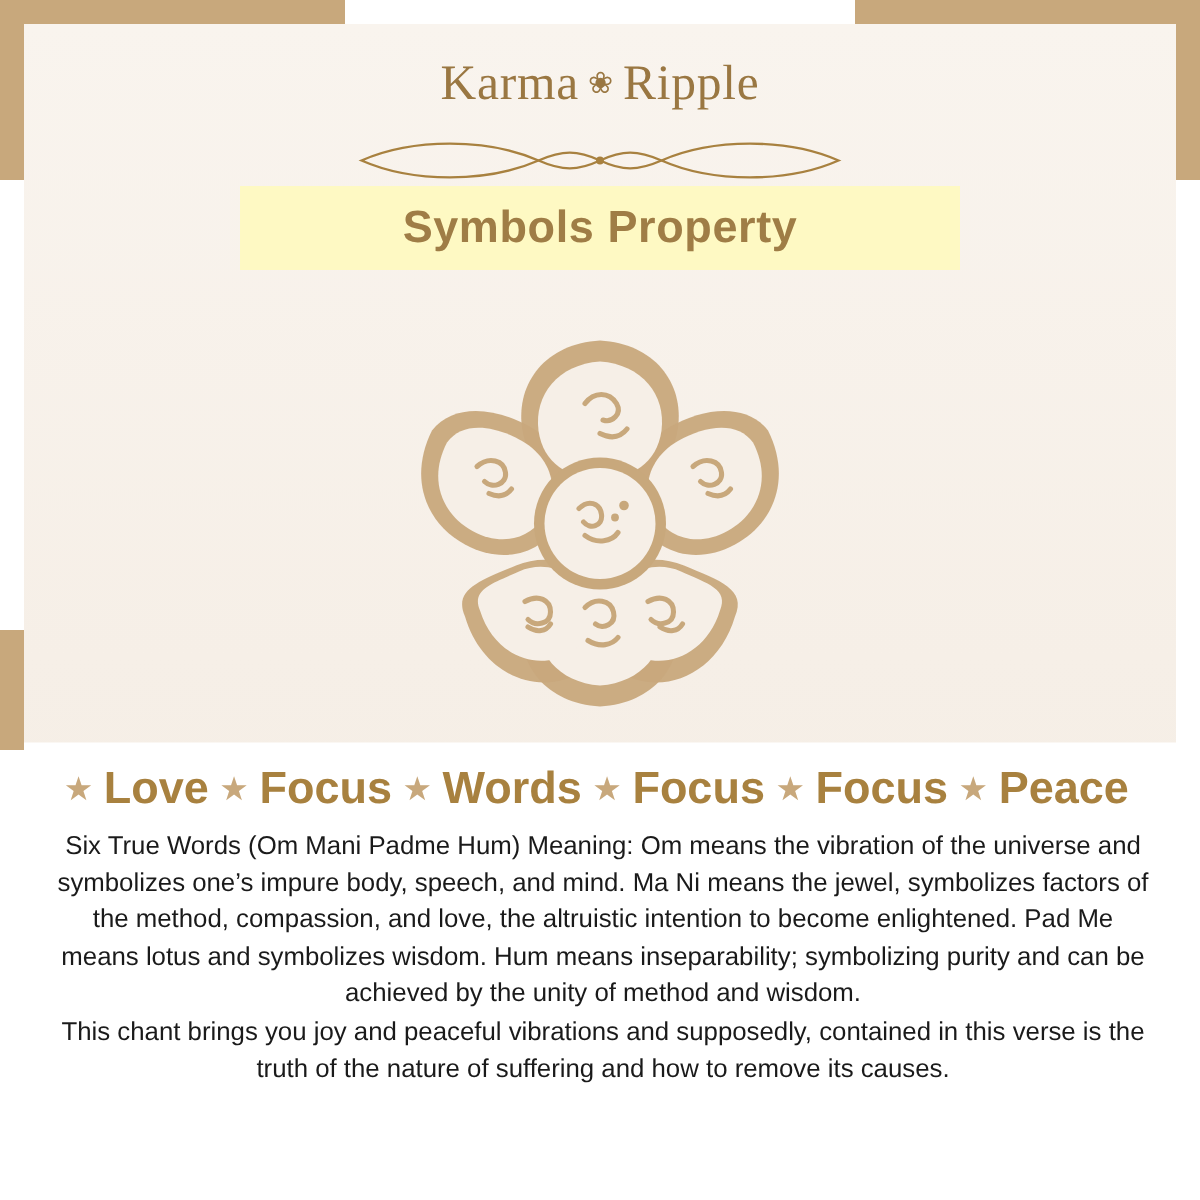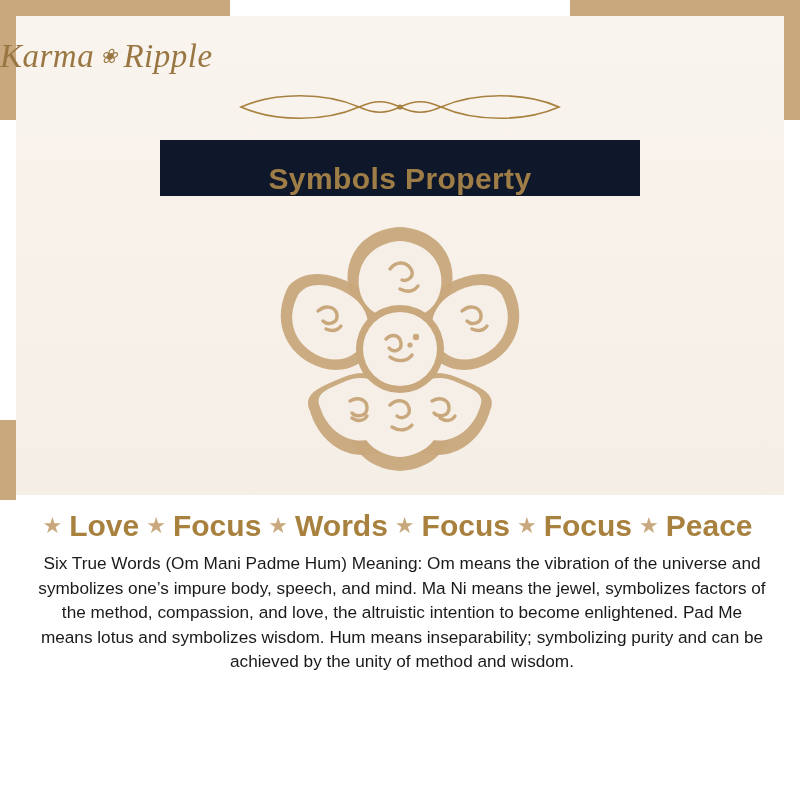--- a/index.html
+++ b/index.html
@@ -51,21 +51,21 @@
     height: 100%;
     background: linear-gradient(180deg,#f9f4ee 0%,#f6efe7 55%,#f3ece3 100%);
   }
 
   
   .logo-wrap {
     position: absolute;
     left: 0;
     top: 38px;
     width: 800px;
-    font-style: italic;
+    text-align: center;
   }
   .logo-text {
     font-family: "Liberation Serif", serif;
     font-size: 33px;
     color: #9a7742;
     letter-spacing: 0.5px;
     white-space: nowrap;
     display: inline-block;
   }
   .logo-text .lotus {
@@ -78,26 +78,26 @@
     position: absolute;
     left: 50%;
     top: 56px;
     transform: translateX(-50%);
   }
 
   
   .title-band {
     position: absolute;
     left: 160px;
-    top: 140px;
+    top: 124px;
     width: 480px;
     height: 56px;
-    background: #0f172a;
+    background: #fef9c3;
     display: flex;
-    align-items: flex-end;
+    align-items: center;
     justify-content: center;
   }
   .title-band .title {
     font-family: "Liberation Sans", sans-serif;
     font-weight: bold;
     font-size: 30px;
     color: #9f7d46;
     letter-spacing: 0.4px;
   }
 
@@ -283,16 +283,17 @@
       <span class="kw-star">★</span>
       <span class="kw">Focus</span>
       <span class="kw-star">★</span>
       <span class="kw">Focus</span>
       <span class="kw-star">★</span>
       <span class="kw">Peace</span>
     </div>
 
     <div class="body-copy">
       <p>Six True Words (Om Mani Padme Hum) Meaning: Om means the vibration of the universe and symbolizes one’s impure body, speech, and mind. Ma Ni means the jewel, symbolizes factors of the method, compassion, and love, the altruistic intention to become enlightened. Pad Me means lotus and symbolizes wisdom. Hum means inseparability; symbolizing purity and can be achieved by the unity of method and wisdom.</p>
+      <p>This chant brings you joy and peaceful vibrations and supposedly, contained in this verse is the truth of the nature of suffering and how to remove its causes.</p>
     </div>
   </div>
 
 </div>
 
 </body></html>

